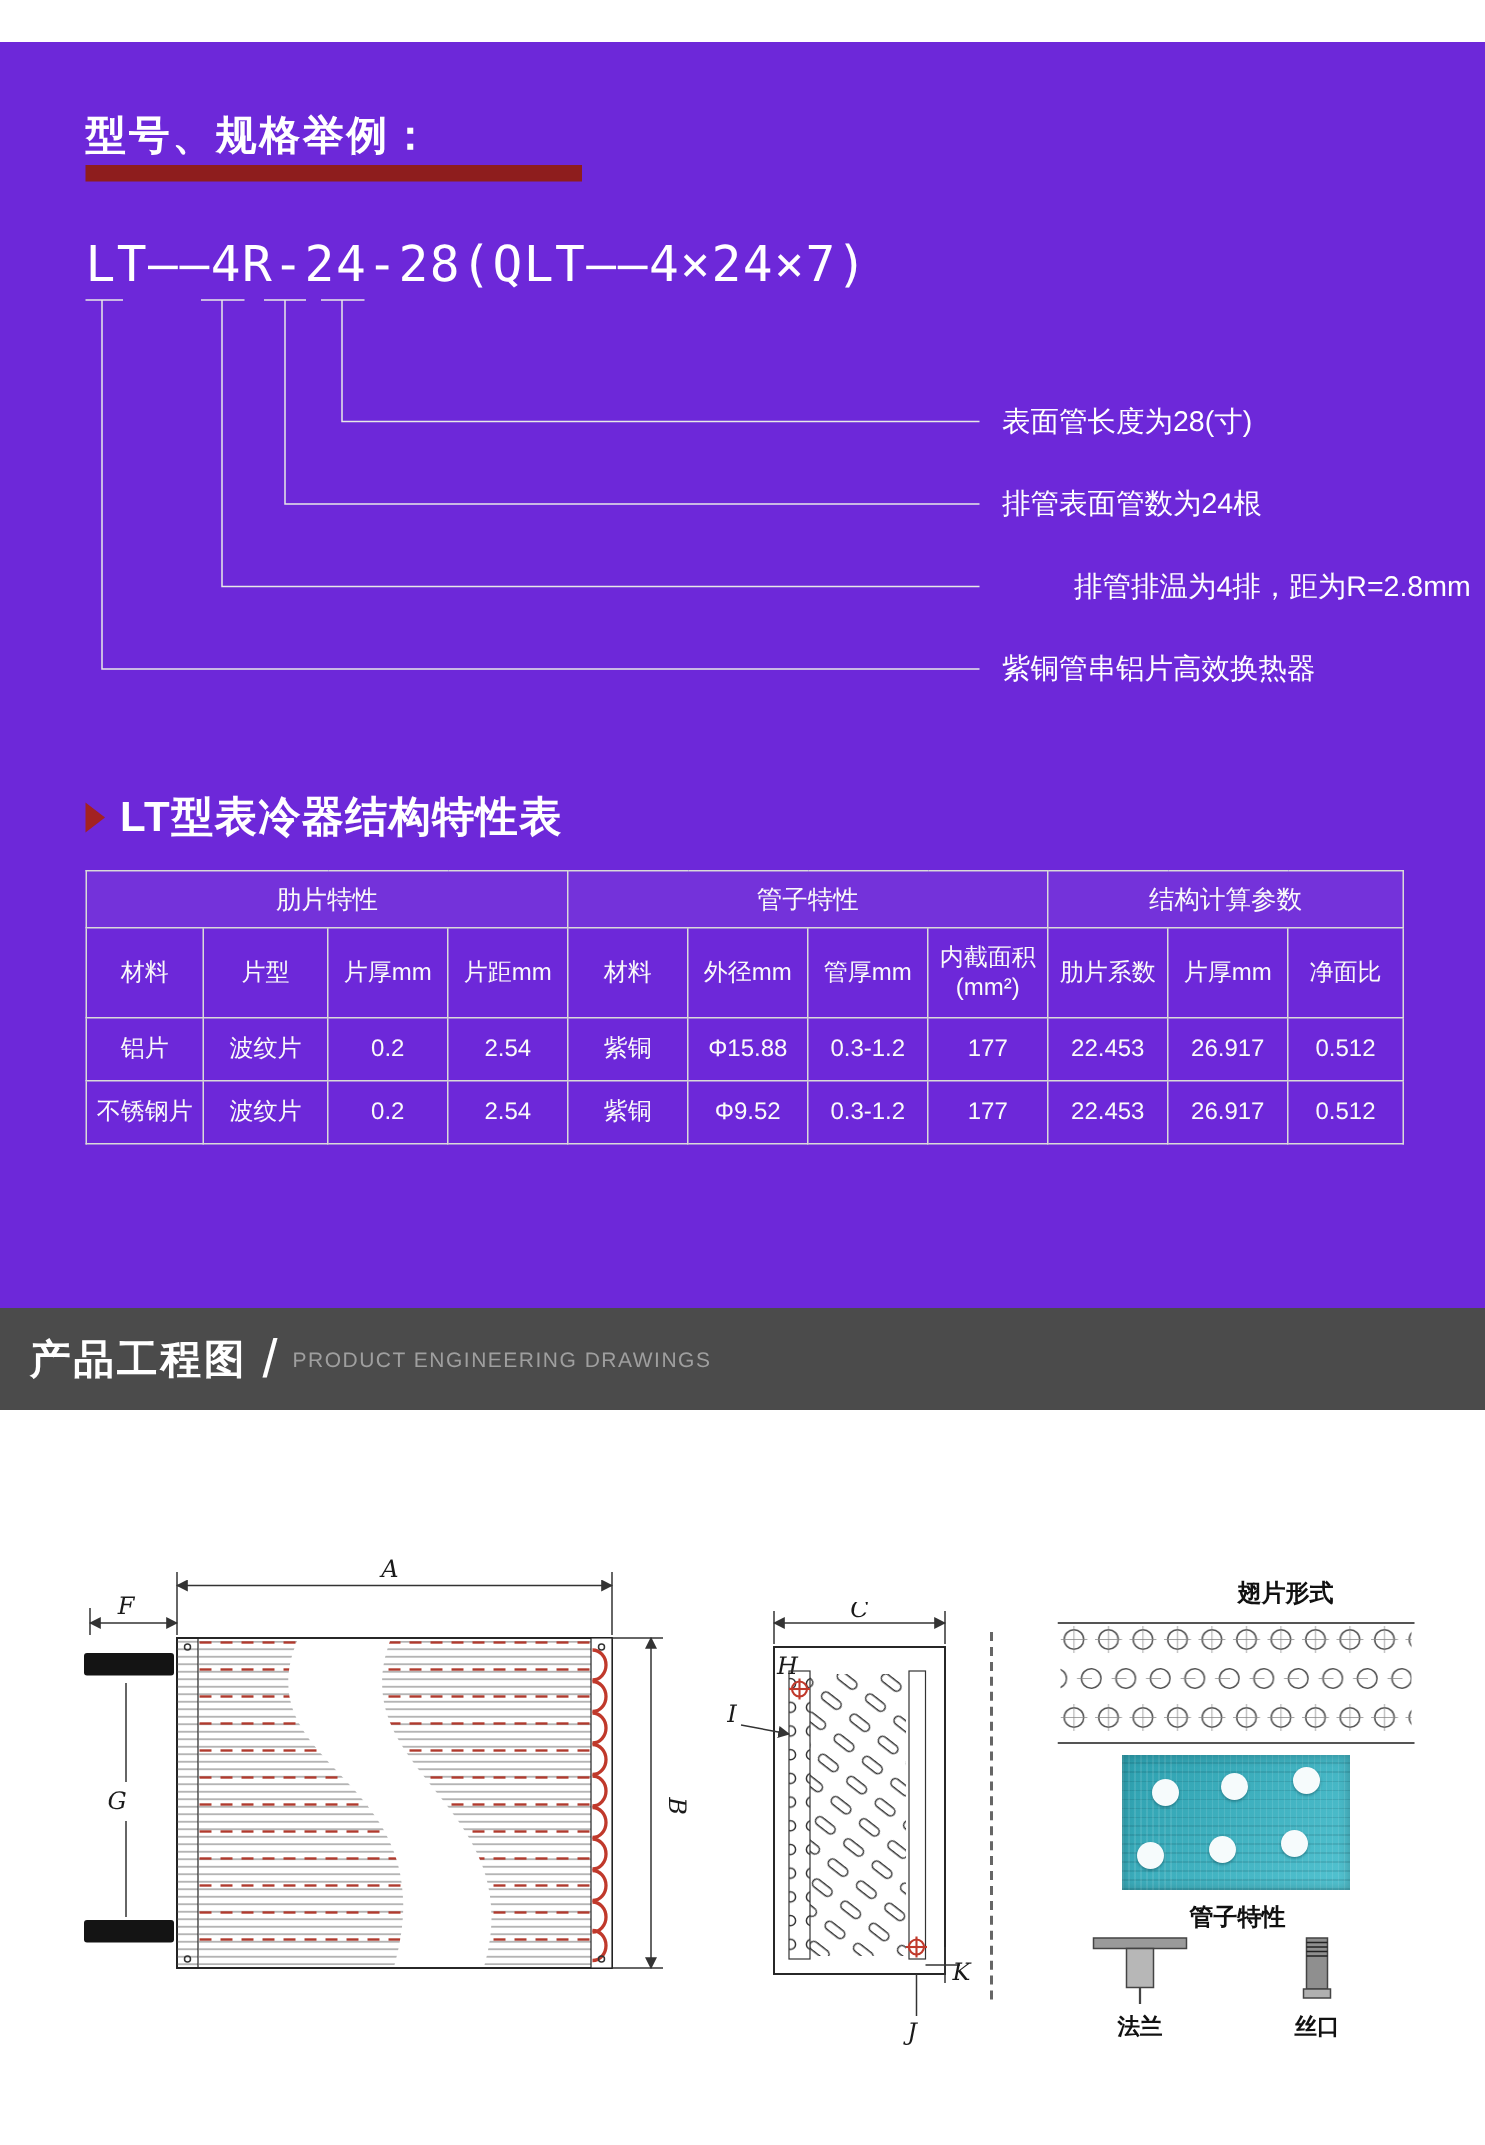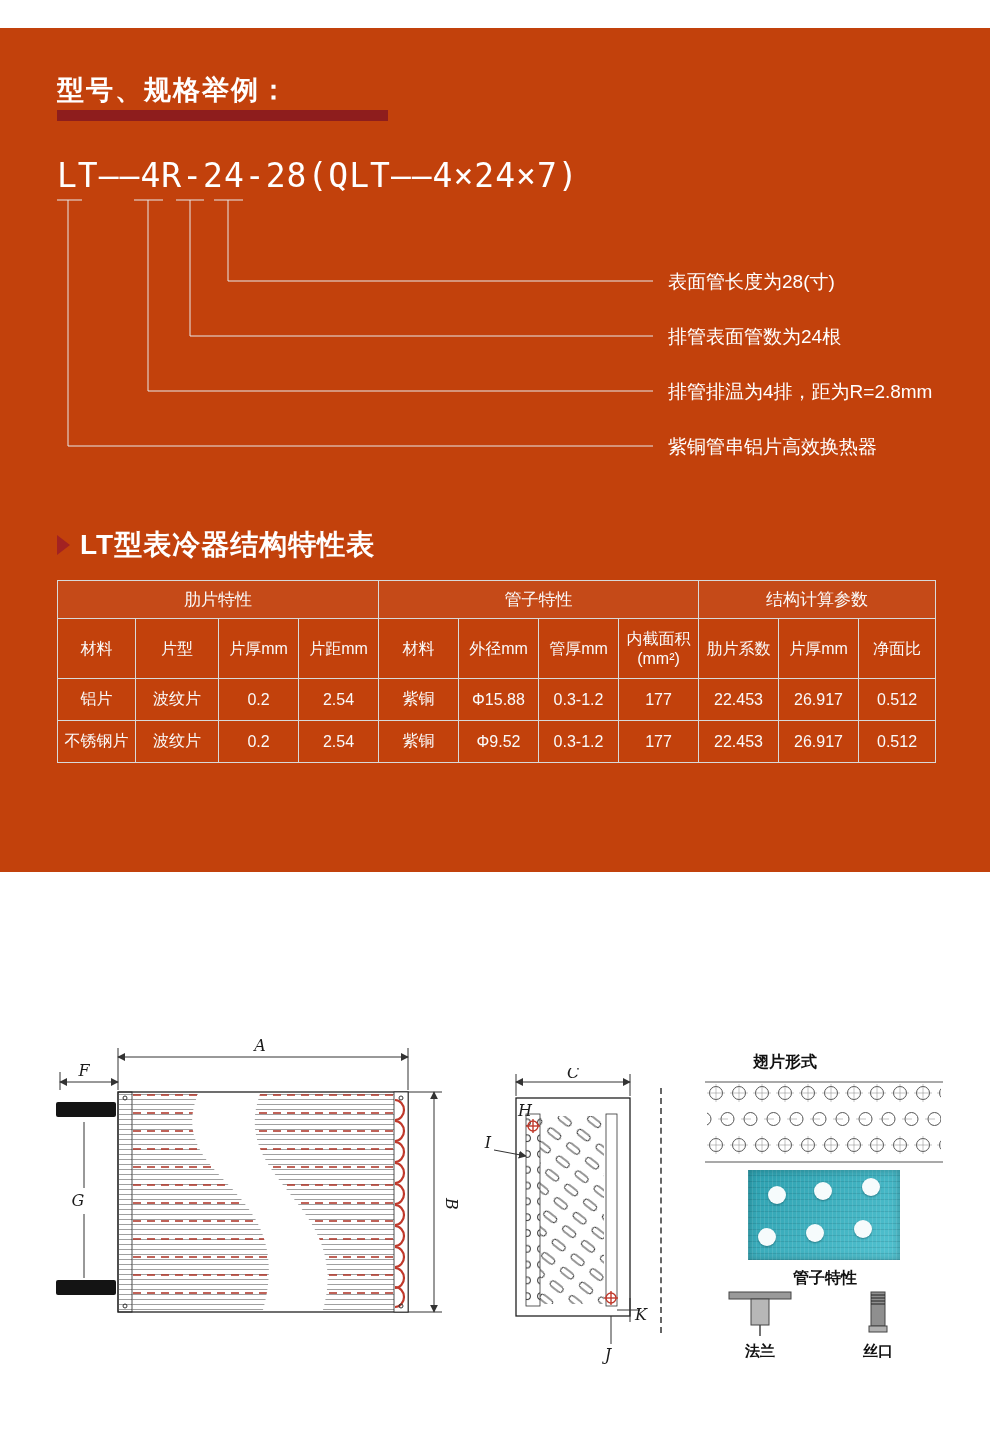--- a/index.html
+++ b/index.html
@@ -1,20 +1,20 @@
 <!DOCTYPE html>
 <html><head>
 <meta charset="utf-8">
 <style>
   * { margin:0; padding:0; box-sizing:border-box; }
   body { background:#fff; font-family:"Liberation Sans", sans-serif; }
   .page { position:relative; width:990px; height:1430px; background:#ffffff; overflow:hidden; margin:0 auto; }
 
   
-  .top { position:absolute; top:28px; left:0; width:990px; height:844px; background:#c2410c; }
+  .top { position:absolute; top:28px; left:0; width:990px; height:844px; background:#6d28d9; }
   .model-title { position:absolute; left:57px; top:44px; font-size:27px; font-weight:bold; color:#ffffff; letter-spacing:2px; }
   .title-bar { position:absolute; left:57px; top:82px; width:331px; height:11px; background:#8e1d1d; }
   .model-code { position:absolute; left:57px; top:128px; font-size:33px; color:#ffffff; font-family:"DejaVu Sans Mono", monospace; letter-spacing:1px; }
   .leader-lines { position:absolute; left:0; top:0; pointer-events:none; }
   .leader-lines path { stroke:#e8e8e8; stroke-width:1; fill:none; }
   .anno { position:absolute; left:668px; font-size:19px; color:#ffffff; line-height:21px; }
   .sec-header { position:absolute; left:57px; top:498px; display:flex; align-items:center; }
   .tri { width:0; height:0; border-left:13px solid #a32222; border-top:10px solid transparent; border-bottom:10px solid transparent; margin-right:10px; }
   .sec-title { font-size:28px; font-weight:bold; color:#ffffff; letter-spacing:1px; }
 
@@ -59,21 +59,21 @@
 
     <svg class="leader-lines" width="990" height="470">
       <path d="M57,172 H82 M68,172 V418 H653"></path>
       <path d="M134,172 H163 M148,172 V363 H653"></path>
       <path d="M176,172 H204 M190,172 V308 H653"></path>
       <path d="M214,172 H243 M228,172 V253 H653"></path>
     </svg>
 
     <div class="anno" style="top:243px;">表面管长度为28(寸)</div>
     <div class="anno" style="top:298px;">排管表面管数为24根</div>
-    <div class="anno" style="top:353px;">排管排温为4排，距为R=2.8mm</div>
+    <div class="anno" style="top:353px;margin-left:48px;">排管排温为4排，距为R=2.8mm</div>
     <div class="anno" style="top:408px;">紫铜管串铝片高效换热器</div>
 
     <div class="sec-header">
       <span class="tri"></span>
       <span class="sec-title">LT型表冷器结构特性表</span>
     </div>
 
     <table class="spec-table">
       <colgroup>
         <col style="width:78px">
@@ -132,20 +132,25 @@
           <td>0.3-1.2</td>
           <td>177</td>
           <td>22.453</td>
           <td>26.917</td>
           <td>0.512</td>
         </tr>
       </tbody>
     </table>
   </div>
 
+  <div class="band">
+    <span class="band-title">产品工程图</span>
+    <span class="band-slash">/</span>
+    <span class="band-sub">PRODUCT ENGINEERING DRAWINGS</span>
+  </div>
 
   <div class="bottom">
 
     <svg class="draw" style="left:48px; top:92px;" width="412" height="302" viewBox="0 0 412 302">
       <defs>
         <marker id="l-ar" viewBox="0 0 10 10" refX="9" refY="5" markerWidth="8" markerHeight="8" orient="auto-start-reverse">
           <path d="M0,0 L10,5 L0,10 z" fill="#333"></path>
         </marker>
         <pattern id="l-hz" width="10" height="5" patternUnits="userSpaceOnUse">
           <line x1="0" y1="2.5" x2="10" y2="2.5" stroke="#777" stroke-width="0.7"></line>
@@ -245,21 +250,21 @@
       <line x1="139" y1="242" x2="162" y2="242" stroke="#333" stroke-width="1"></line>
       <line x1="152" y1="230" x2="152" y2="254" stroke="#333" stroke-width="1"></line>
       <text class="dim" x="163" y="252" text-anchor="middle">K</text>
 
       <line x1="133" y1="248" x2="133" y2="276" stroke="#333" stroke-width="1"></line>
       <text class="dim" x="130" y="292" text-anchor="middle">J</text>
     </svg>
 
     <div class="dash-sep"></div>
 
-    <div class="blabel" style="left:660px; top:112px; width:250px;">翅片形式</div>
+    <div class="blabel" style="left:732px; top:112px; width:250px;">翅片形式</div>
     <svg class="draw" style="left:705px; top:140px;" width="240" height="84" viewBox="0 0 240 84">
       <defs>
         <pattern id="f-finp" width="23" height="52" patternUnits="userSpaceOnUse">
           <circle cx="11" cy="13" r="6.5" fill="none" stroke="#555" stroke-width="1"></circle>
           <line x1="2" y1="13" x2="20" y2="13" stroke="#888" stroke-width="0.5"></line>
           <line x1="11" y1="4" x2="11" y2="22" stroke="#888" stroke-width="0.5"></line>
           <circle cx="22.5" cy="39" r="6.5" fill="none" stroke="#555" stroke-width="1"></circle>
           <circle cx="-0.5" cy="39" r="6.5" fill="none" stroke="#555" stroke-width="1"></circle>
           <line x1="13" y1="39" x2="32" y2="39" stroke="#888" stroke-width="0.5"></line>
         </pattern>

